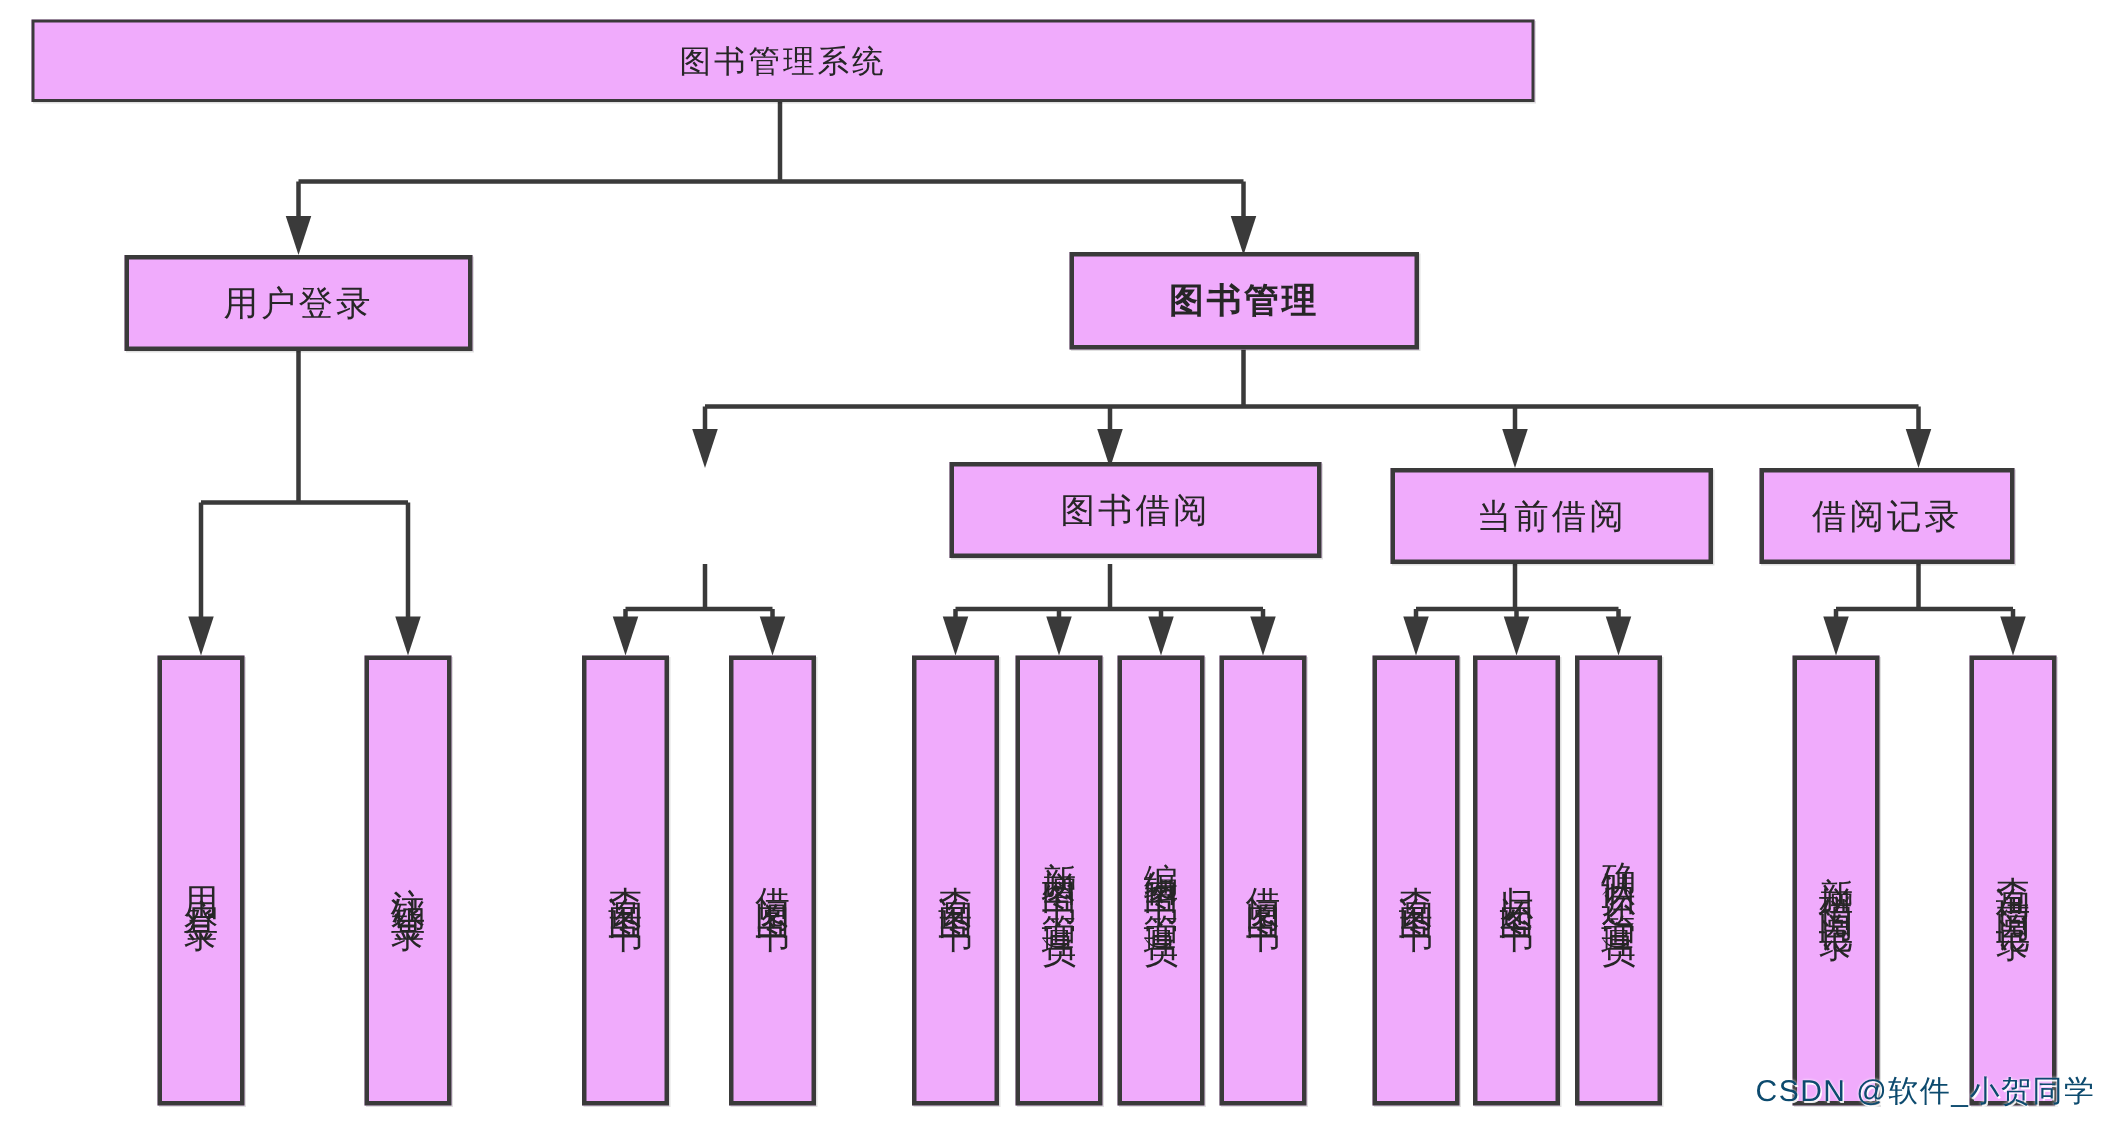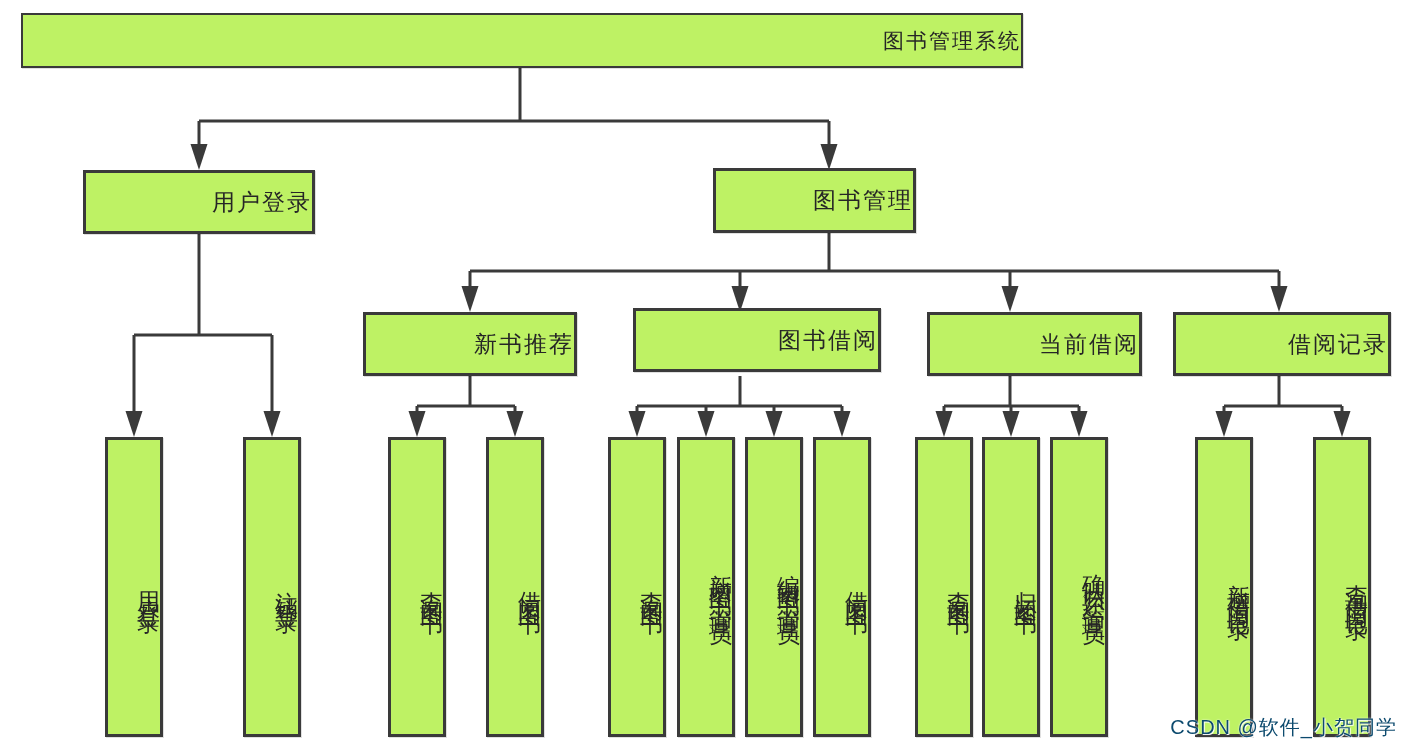--- a/index.html
+++ b/index.html
@@ -10,23 +10,23 @@
     font-family:"Liberation Sans","DejaVu Sans",sans-serif;
     overflow:hidden;
   }
   #connectors {
     position:absolute; left:0; top:0; width:1405px; height:747px;
     pointer-events:none;
   }
   .box {
     position:absolute;
     box-sizing:border-box;
-    background:#bef264;
+    background:#f0abfc;
     border:3px solid #3a3a3a;
-    display:flex; align-items:center; justify-content:flex-end;
+    display:flex; align-items:center; justify-content:center;
     color:#262626;
     box-shadow:1px 1px 0 rgba(0,0,0,0.12);
   }
   .box.root { border-width:2px; }
   .box.h span {
     font-size:23px;
     letter-spacing:2px;
     white-space:nowrap;
   }
   .box.root span { font-size:21px; }
@@ -74,33 +74,30 @@
       <polygon points="1215.5,411 1232.5,411 1224,437" fill="#3a3a3a"></polygon>
       <polygon points="1333.5,411 1350.5,411 1342,437" fill="#3a3a3a"></polygon>
     </svg>
   <div id="watermark">CSDN @软件_小贺同学</div>
 <div class="box h root" style="left: 21px; top: 13px; width: 1002px; height: 55px;">
       <span>图书管理系统</span>
     </div>
     <div class="box h" style="left: 83px; top: 170px; width: 232px; height: 64px;">
       <span>用户登录</span>
     </div>
-    <div class="box h" style="left: 713px; top: 168px; width: 203px; height: 65px;">
+    <div class="box h" style="left: 713px; top: 168px; width: 233px; height: 65px; font-weight: bold;">
       <span>图书管理</span>
-    </div>
-    <div class="box h" style="left: 363px; top: 312px; width: 214px; height: 64px;">
-      <span>新书推荐</span>
     </div>
     <div class="box h" style="left: 633px; top: 308px; width: 248px; height: 64px;">
       <span>图书借阅</span>
     </div>
     <div class="box h" style="left: 903px; top: 312px; width: 215px; height: 64px; margin-left: 24px;">
       <span>当前借阅</span>
     </div>
-    <div class="box h" style="left: 1173px; top: 312px; width: 218px; height: 64px;">
+    <div class="box h" style="left: 1173px; top: 312px; width: 170px; height: 64px;">
       <span>借阅记录</span>
     </div>
     <div class="box v" style="left: 105px; top: 437px; width: 58px; height: 300px;">
       <span>用户登录</span>
     </div>
     <div class="box v" style="left: 243px; top: 437px; width: 58px; height: 300px;">
       <span>注销登录</span>
     </div>
     <div class="box v" style="left: 388px; top: 437px; width: 58px; height: 300px;">
       <span>查询图书</span>

